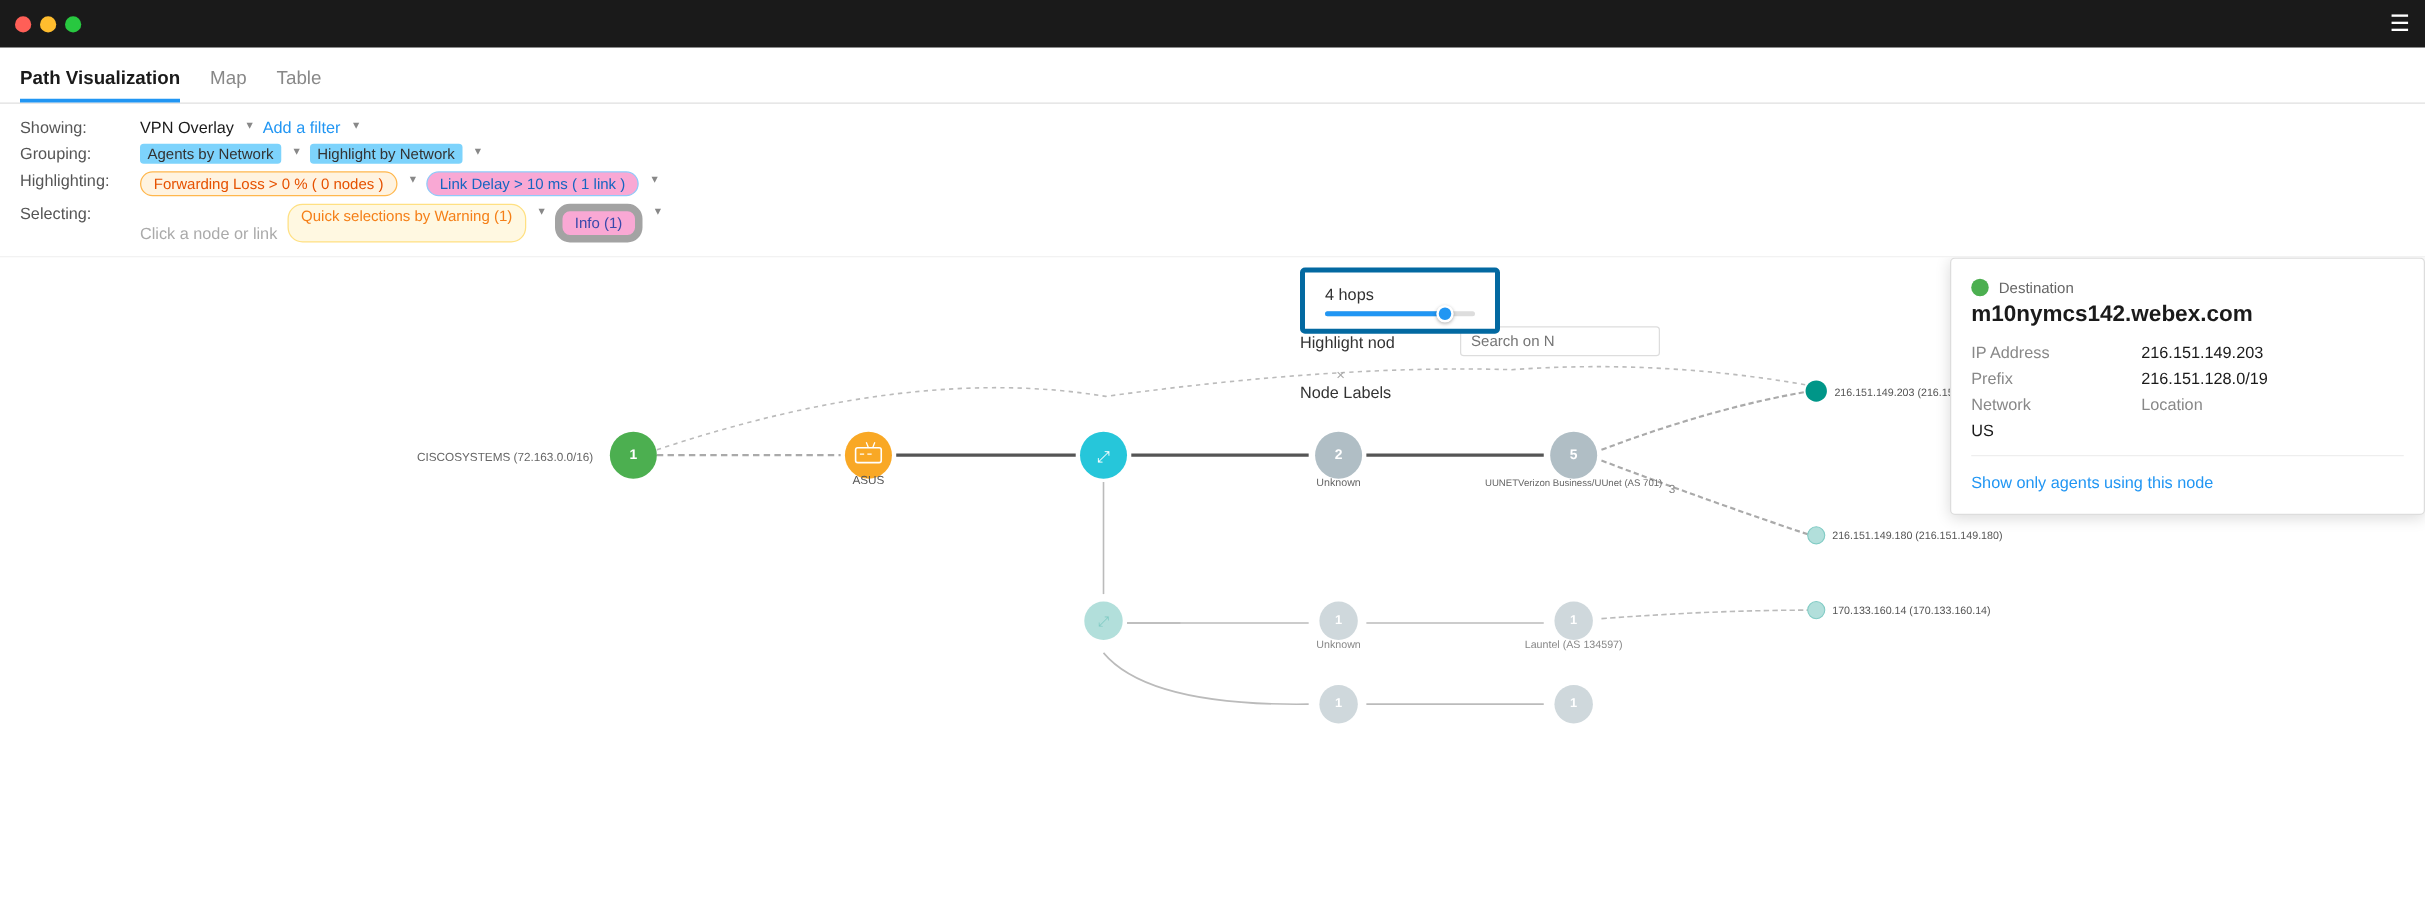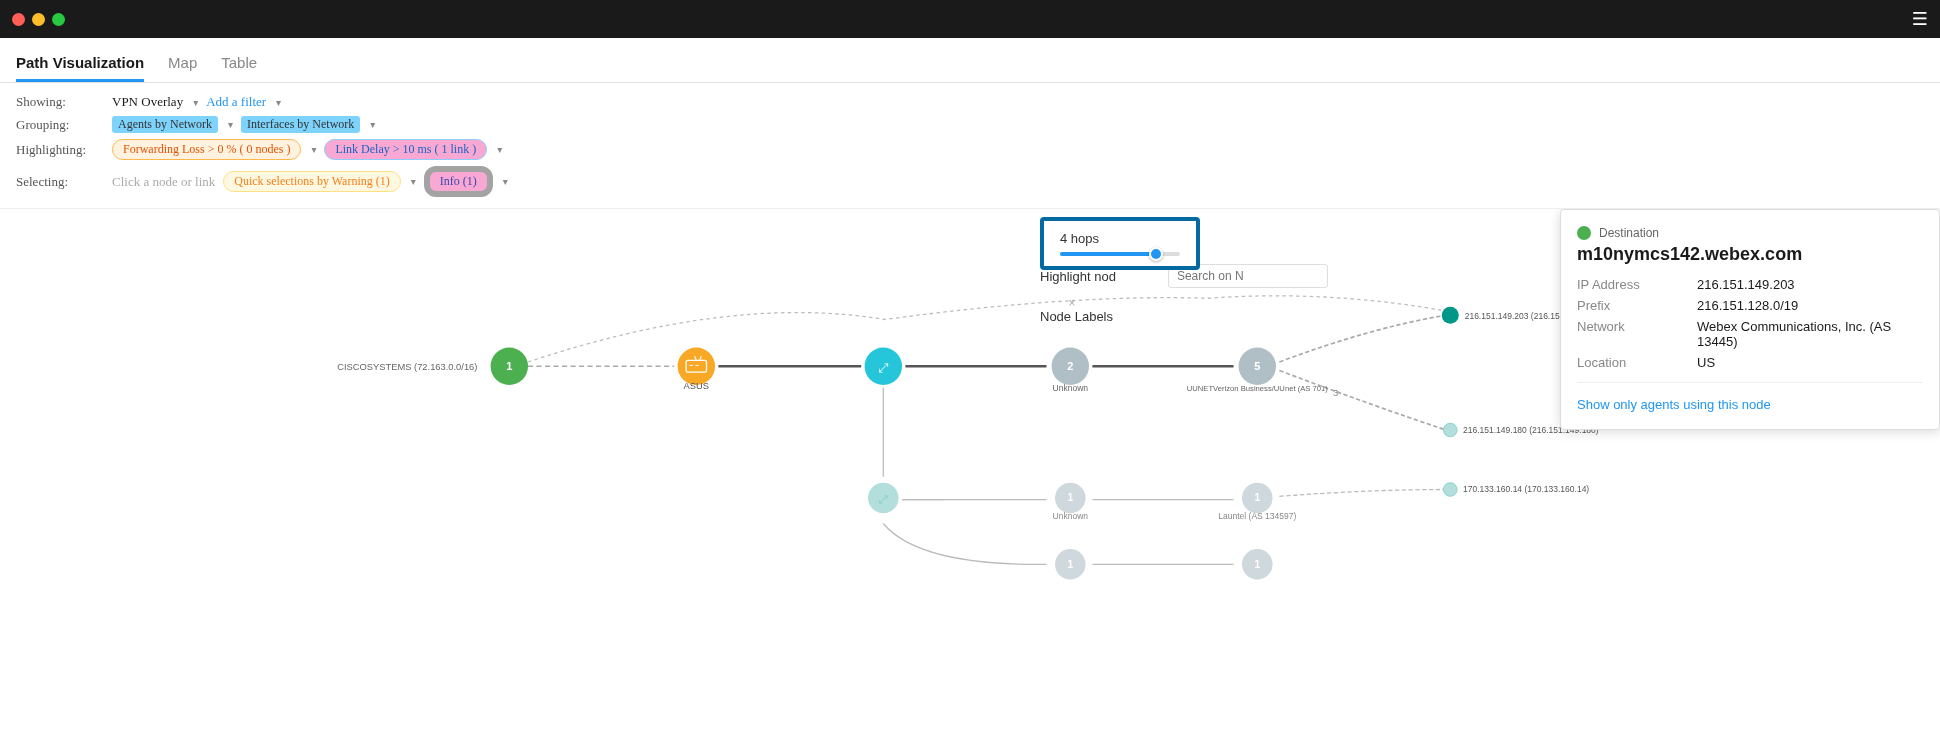--- a/index.html
+++ b/index.html
@@ -25,31 +25,31 @@
     .main { display: flex; flex-direction: column; height: calc(100vh - 38px); }
 
     
     .header { border-bottom: 1px solid #e0e0e0; padding: 0 16px; }
     .tabs { display: flex; align-items: flex-end; gap: 24px; height: 44px; }
     .tab { font-size: 15px; color: #888; cursor: pointer; padding-bottom: 8px; border-bottom: 3px solid transparent; }
     .tab.active { color: #1a1a1a; border-bottom: 3px solid #2196F3; font-weight: 600; }
 
     
     .controls { padding: 8px 16px; border-bottom: 1px solid #eee; }
-    .control-row { display: flex; align-items: center; gap: 8px; padding: 3px 0; font-size: 13px; font-family: Liberation Serif, serif; }
+    .control-row { display: flex; gap: 8px; padding: 3px 0; font-size: 13px; }
     .control-label { color: #555; width: 88px; flex-shrink: 0; }
     .control-value { color: #1a1a1a; font-weight: 500; }
     .control-link { color: #2196F3; cursor: pointer; font-size: 13px; }
     .filter-tag { background: #7dd3fc; border-radius: 3px; padding: 1px 6px; font-size: 12px; color: #333; }
     .dropdown-arrow { color: #888; font-size: 10px; margin-left: 2px; }
     .highlight-pill { background: #fff3e0; border: 1px solid #ffb74d; border-radius: 12px; padding: 2px 10px; font-size: 12px; color: #e65100; cursor: pointer; }
     .highlight-pill.blue { background: #f9a8d4; border-color: #90caf9; color: #1565c0; }
     .warning-pill { background: #fff8e1; border: 1px solid #ffe082; border-radius: 12px; padding: 2px 10px; font-size: 12px; color: #f57f17; cursor: pointer; }
     .info-pill { background: #f9a8d4; border: 6px solid #a3a3a3; border-radius: 12px; padding: 2px 10px; font-size: 12px; color: #3949ab; cursor: pointer; }
-    .click-node { color: #aaa; font-size: 13px; }
+    .click-node { color: #aaa; font-size: 13px; margin-top: 16px; }
 
     
     .viz-area { flex: 1; position: relative; overflow: hidden; background: #fff; }
 
     
     .showing-bar { position: absolute; top: 8px; right: 16px; font-size: 13px; color: #555; }
 
     
     .tooltip-panel {
       position: absolute;
@@ -60,21 +60,21 @@
       border: 1px solid #ddd;
       border-radius: 4px;
       box-shadow: 0 2px 12px rgba(0,0,0,0.15);
       z-index: 10;
       padding: 16px;
     }
     .tooltip-dest-header { display: flex; align-items: flex-start; gap: 8px; margin-bottom: 4px; }
     .dest-dot { width: 14px; height: 14px; border-radius: 50%; background: #4caf50; flex-shrink: 0; }
     .dest-label { font-size: 12px; color: #666; }
     .dest-name { font-size: 18px; font-weight: 600; color: #1a1a1a; margin-bottom: 12px; }
-    .tooltip-fields { display: grid; grid-template-columns: 120px 1fr; gap: 6px 0; font-size: 13px; }
+    .tooltip-fields { display: grid; grid-template-columns: 120px 1fr; gap: 6px 16px; font-size: 13px; }
     .field-label { color: #888; font-weight: 500; }
     .field-value { color: #1a1a1a; }
     .tooltip-divider { border: none; border-top: 1px solid #eee; margin: 12px 0; }
     .tooltip-action { color: #2196F3; font-size: 13px; cursor: pointer; }
 
     
     .hops-panel {
       position: absolute;
       top: 8px;
       left: 50%;
@@ -126,21 +126,21 @@
       <span class="control-value">VPN Overlay</span>
       <span class="dropdown-arrow">▾</span>
       <span class="control-link">Add a filter</span>
       <span class="dropdown-arrow">▾</span>
     </div>
 
     <div class="control-row">
       <span class="control-label">Grouping:</span>
       <span class="filter-tag">Agents by Network</span>
       <span class="dropdown-arrow">▾</span>
-      <span class="filter-tag">Interfaces by Network</span>
+      <span class="filter-tag">Highlight by Network</span>
       <span class="dropdown-arrow">▾</span>
     </div>
 
     <div class="control-row">
       <span class="control-label">Highlighting:</span>
       <span class="highlight-pill">Forwarding Loss &gt; 0 % ( 0 nodes )</span>
       <span class="dropdown-arrow">▾</span>
       <span class="highlight-pill blue">Link Delay &gt; 10 ms ( 1 link )</span>
       <span class="dropdown-arrow">▾</span>
     </div>
@@ -183,21 +183,20 @@
         <div class="dest-dot"></div>
         <span class="dest-label">Destination</span>
       </div>
       <div class="dest-name">m10nymcs142.webex.com</div>
       <div class="tooltip-fields">
         <span class="field-label">IP Address</span>
         <span class="field-value">216.151.149.203</span>
         <span class="field-label">Prefix</span>
         <span class="field-value">216.151.128.0/19</span>
         <span class="field-label">Network</span>
-        <span class="field-value">Webex Communications, Inc. (AS 13445)</span>
         <span class="field-label">Location</span>
         <span class="field-value">US</span>
       </div>
       <hr class="tooltip-divider">
       <span class="tooltip-action">Show only agents using this node</span>
     </div>
 
     <svg class="network-svg" viewBox="0 0 1560 620">
 
       <text x="118" y="190" font-size="11" fill="#666" text-anchor="middle">CISCOSYSTEMS (72.163.0.0/16)</text>

